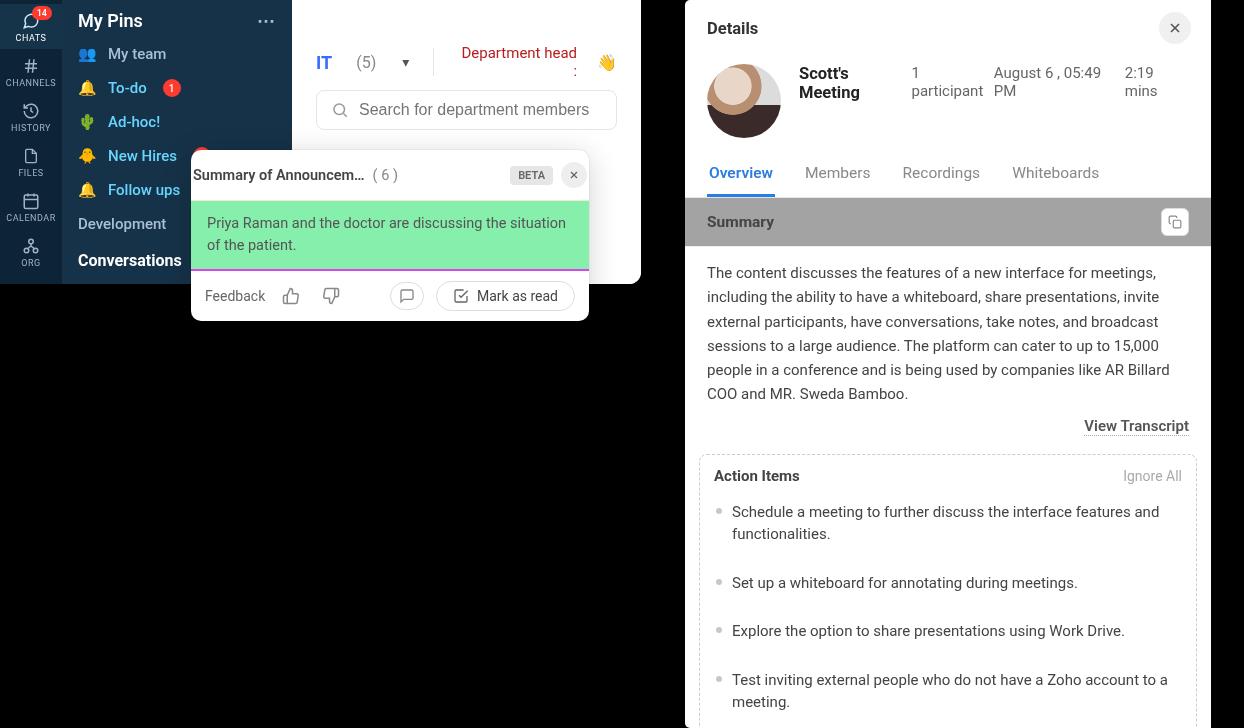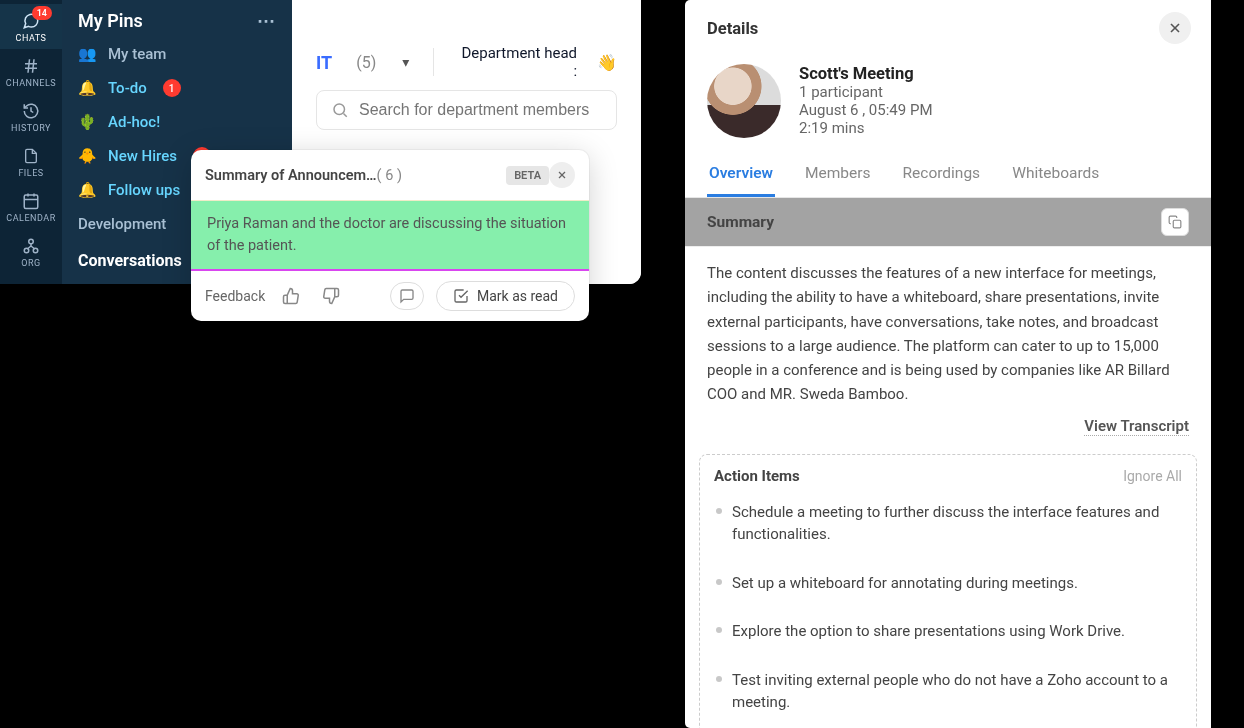--- a/index.html
+++ b/index.html
@@ -114,21 +114,21 @@
     padding: 16px 24px 10px 24px;
     gap: 20px;
     border-bottom: 0;
     margin-top: 28px;
     text-align: right;
   }
   .dept-name { color:#3a6cff; font-weight:700; font-size:18px;}
   .dept-count { color:#888; font-size:16px; margin-left:4px;}
   .caret-down { margin-left:6px; color:#555;}
   .vline { width:1px; height:28px; background:#e5e5e5; margin: 0 4px;}
-  .dept-head-label { color:#0f172a; font-size:15px; margin-left: auto;}
+  .dept-head-label { color:#b91c1c; font-size:15px; margin-left: auto;}
   .dept-head-value { font-size:16px;}
   .search-row { padding: 0 24px; }
   .search-box {
     display:flex; align-items:center;
     border:1px solid #e5e5e5; border-radius:8px;
     padding: 10px 14px; color:#999;
     background:#fff;
   }
   .search-box input {
     border:none; outline:none; flex:1; font-size:16px; color:#555;
@@ -141,22 +141,22 @@
     position:absolute;
     left: 191px; top: 150px;
     width: 398px;
     background:#fff;
     border-radius:10px;
     box-shadow: 0 6px 30px rgba(0,0,0,0.18), 0 0 0 1px rgba(0,0,0,0.04);
     overflow:hidden;
     font-size:14.5px;
   }
   .pop-head {
-    display:flex; align-items:center; 
-    padding: 12px 14px;
+    display:flex; align-items:center; gap:8px;
+    padding: 12px 2px;
   }
   .pop-title { font-weight:600; color:#444; white-space:nowrap; overflow:hidden; text-overflow:ellipsis; max-width:180px;}
   .pop-count { color:#888; }
   .pop-head .spacer { flex:1; }
   .beta-badge {
     background:#e6e6e6; color:#666; font-size:11px;
     padding:3px 8px; border-radius:4px; font-weight:600;
   }
   .pop-close {
     width:26px; height:26px; border-radius:50%;
@@ -210,21 +210,21 @@
     display:flex; gap:18px;
     padding: 14px 22px 16px 22px;
   }
   .avatar {
     width:74px; height:74px; border-radius:50%;
     background: radial-gradient(circle at 35% 30%, #e8d6c8 0 26%, #b98f72 27% 40%, transparent 41%),
                 linear-gradient(180deg,#dcdcdc 0 55%, #3a2a2a 55% 100%);
     background-color:#cfcfcf;
     flex-shrink:0;
   }
-  .meeting-info { display:flex; flex-direction:column; color:#666; font-size:15px;}
+  .meeting-info { display:flex; color:#666; font-size:15px;}
   .meeting-name { font-weight:700; color:#222; font-size:16.5px;}
   .tabs {
     display:flex; gap:28px;
     padding: 0 22px;
     border-bottom:1px solid #e6e6e6;
   }
   .tab {
     padding: 10px 2px 12px 2px;
     color:#888; font-size:15.5px; cursor:pointer;
     border-bottom:3px solid transparent;

